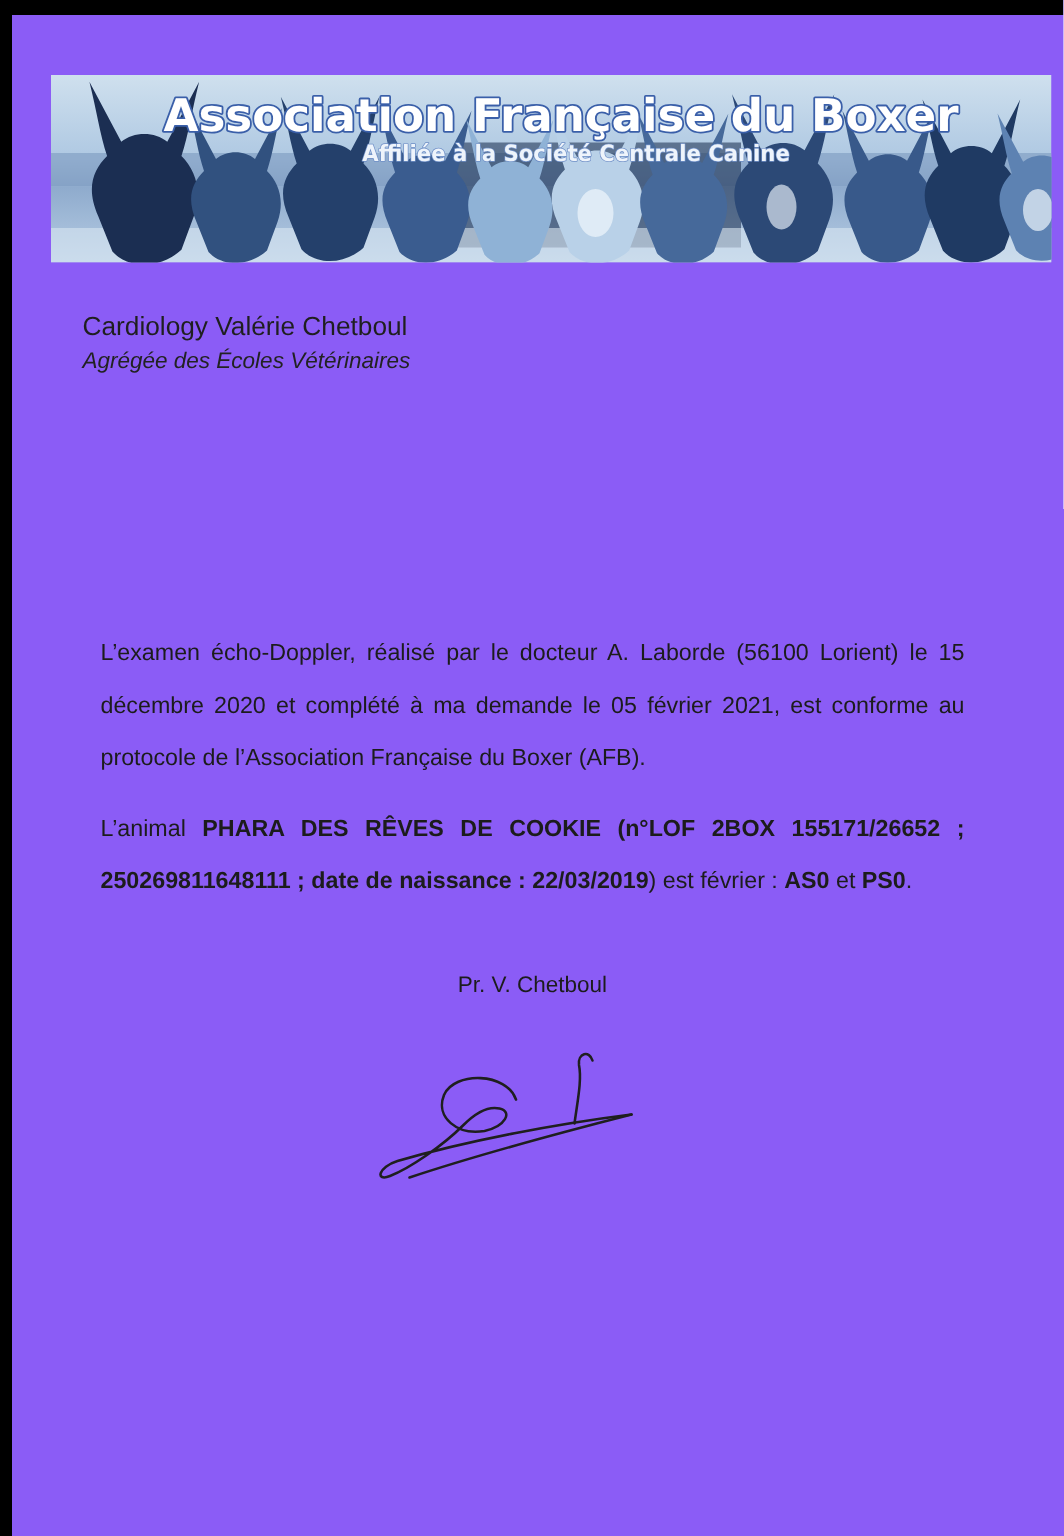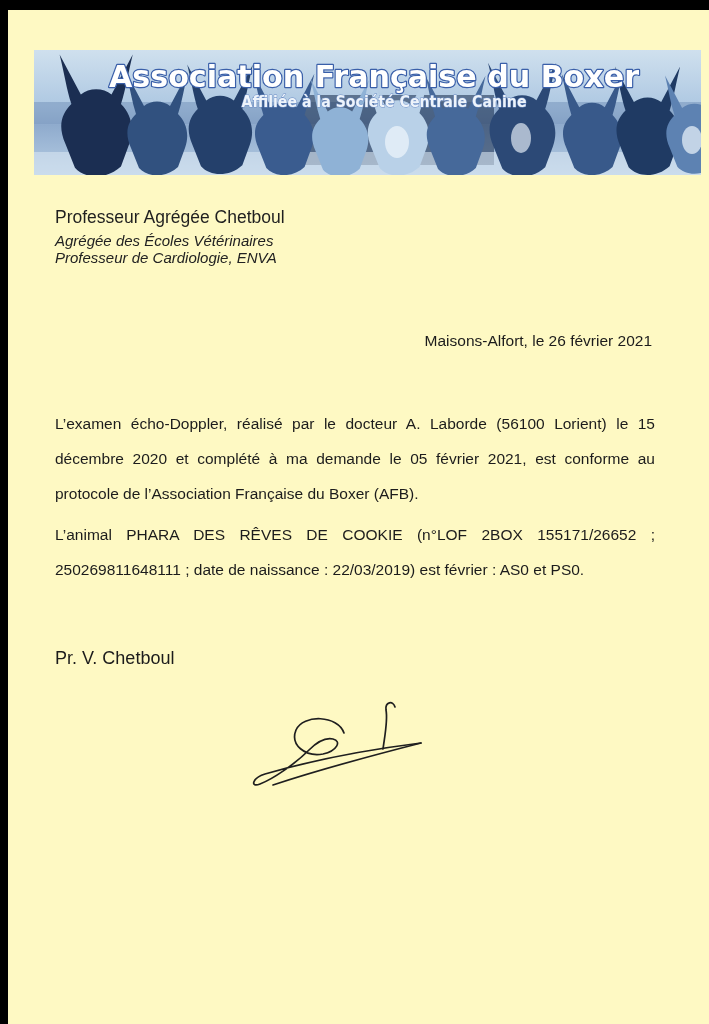--- a/index.html
+++ b/index.html
@@ -1,17 +1,17 @@
 <!DOCTYPE html>
 <html><head>
 <meta charset="utf-8">
 <style>
   html,body { margin:0; padding:0; background:#ffffff; }
   .page {
-    position:relative; width:709px; height:1024px; background:#fef9c3;
+    position:relative; width:709px; height:1024px; background:#8b5cf6;
     font-family:"Liberation Sans", sans-serif; color:#1c1c1c; overflow:hidden;
   }
   .edge-top  { position:absolute; top:0; left:0; width:709px; height:10px; background:#000; }
   .edge-left { position:absolute; top:0; left:0; width:8px; height:1024px; background:#000; }
 
   .banner { position:absolute; left:34px; top:50px; width:667px; height:125px; }
   .banner svg { display:block; }
 
   .sender { position:absolute; left:55px; top:207px; }
   .sender-name { font-size:17.5px; color:#1f1f1f; margin:0 0 4px 0; }
@@ -19,27 +19,27 @@
 
   .dateline {
     position:absolute; left:55px; top:332px; width:597px;
     text-align:right; font-size:15.5px; color:#1c1c1c;
   }
 
   .body-text {
     position:absolute; left:55px; top:406px; width:600px;
     font-size:15.5px; line-height:35px; text-align:justify; color:#1c1c1c;
   }
-  .body-text p { margin:0; }
+  .body-text p { margin:12px; }
   .body-text p + p { margin-top:6px; }
-  .body-text strong { font-weight:400; }
+  .body-text strong { font-weight:700; }
 
   .signer {
     position:absolute; left:55px; top:648px; width:600px;
-    font-size:18px; color:#1c1c1c;
+    text-align:center; font-size:15px; color:#1c1c1c;
   }
   .signature { position:absolute; left:243px; top:694px; width:215px; height:100px; }
 </style>
 </head>
 <body>
 
 <div class="page">
 
   <div class="edge-top"></div>
   <div class="edge-left"></div>
@@ -77,26 +77,24 @@
         <ellipse cx="487" cy="88" rx="10" ry="15" fill="#dfe9f4" opacity="0.7"></ellipse>
         <ellipse cx="658" cy="90" rx="10" ry="14" fill="#e4eef7" opacity="0.75"></ellipse>
       </g>
 
       <text x="340" y="37" text-anchor="middle" textLength="530" lengthAdjust="spacingAndGlyphs" font-family="DejaVu Sans, sans-serif" font-size="30" font-weight="bold" fill="#ffffff" stroke="#3a5fa9" stroke-width="2.4" paint-order="stroke" stroke-linejoin="round">Association Française du Boxer</text>
       <text x="350" y="57" text-anchor="middle" textLength="285" lengthAdjust="spacingAndGlyphs" font-family="DejaVu Sans, sans-serif" font-size="15" font-weight="bold" fill="#eef4fb" stroke="#6f8fc7" stroke-width="1" paint-order="stroke" stroke-linejoin="round">Affiliée à la Société Centrale Canine</text>
     </svg>
   </div>
 
   <div class="sender">
-    <div class="sender-name">Professeur Agrégée Chetboul</div>
+    <div class="sender-name">Cardiology Valérie Chetboul</div>
     <div class="sender-line">Agrégée des Écoles Vétérinaires</div>
-    <div class="sender-line">Professeur de Cardiologie, ENVA</div>
   </div>
 
-  <div class="dateline">Maisons-Alfort, le 26 février 2021</div>
 
   <div class="body-text">
     <p>L’examen écho-Doppler, réalisé par le docteur A. Laborde (56100 Lorient) le 15 décembre 2020 et complété à ma demande le 05 février 2021, est conforme au protocole de l’Association Française du Boxer (AFB).</p>
     <p><span>L’animal </span><strong>PHARA DES RÊVES DE COOKIE (n°LOF 2BOX 155171/26652 ; 250269811648111 ; date de naissance : 22/03/2019</strong><span>) est février : </span><strong>AS0</strong><span> et </span><strong>PS0</strong><span>.</span></p>
   </div>
 
   <div class="signer">Pr. V. Chetboul</div>
 
   <div class="signature">
     <svg width="215" height="100" viewBox="0 0 215 100">

